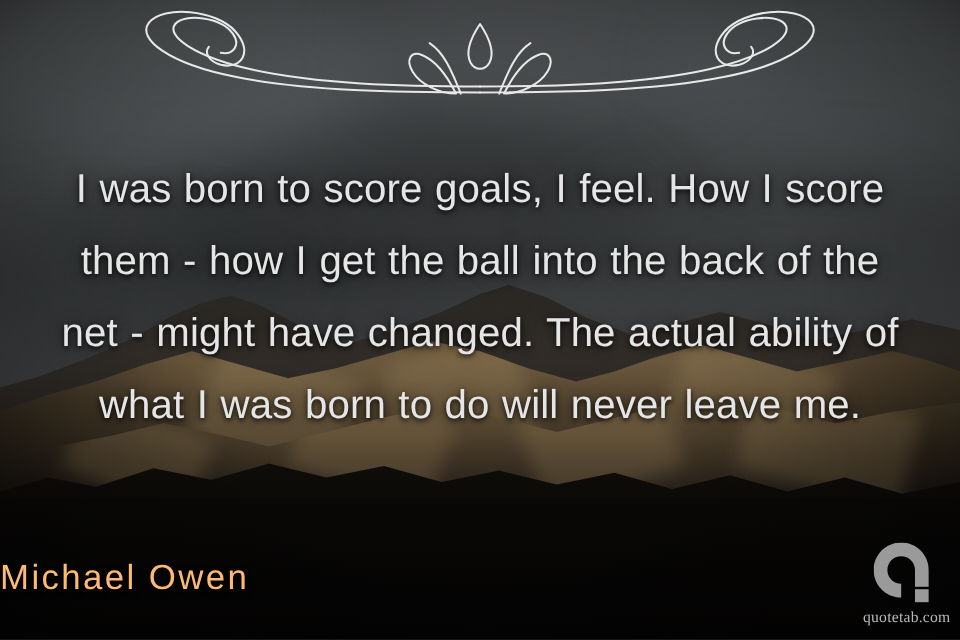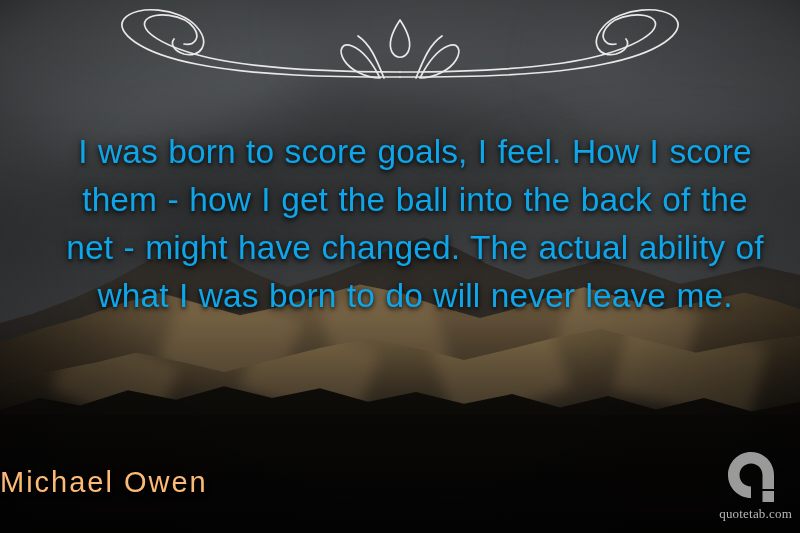--- a/index.html
+++ b/index.html
@@ -102,29 +102,28 @@
 
   
   #ornament {
     position: absolute; left: 84px; top: 6px; width: 632px; height: 82px;
   }
   #ornament svg { display: block; width: 632px; height: 82px; }
 
   
   #quote {
     position: absolute; left: 44px; top: 128px; width: 712px;
-    color: #0ea5e9;
+    color: #e5e5e5;
     font-size: 33.5px;
-    line-height: 48px;
+    line-height: 60px;
     font-weight: 400;
     text-align: center;
     letter-spacing: 0.1px;
     text-shadow: 0 2px 4px rgba(0,0,0,0.85), 0 0 12px rgba(0,0,0,0.45);
     word-spacing: 1px;
-    margin-left: 15px;
   }
 
   
   #author {
     position: absolute; left: 0; top: 466px; width: 800px;
     text-align: left;
     color: #fdba74;
     font-size: 29px;
     font-weight: 300;
     letter-spacing: 2.0px;

